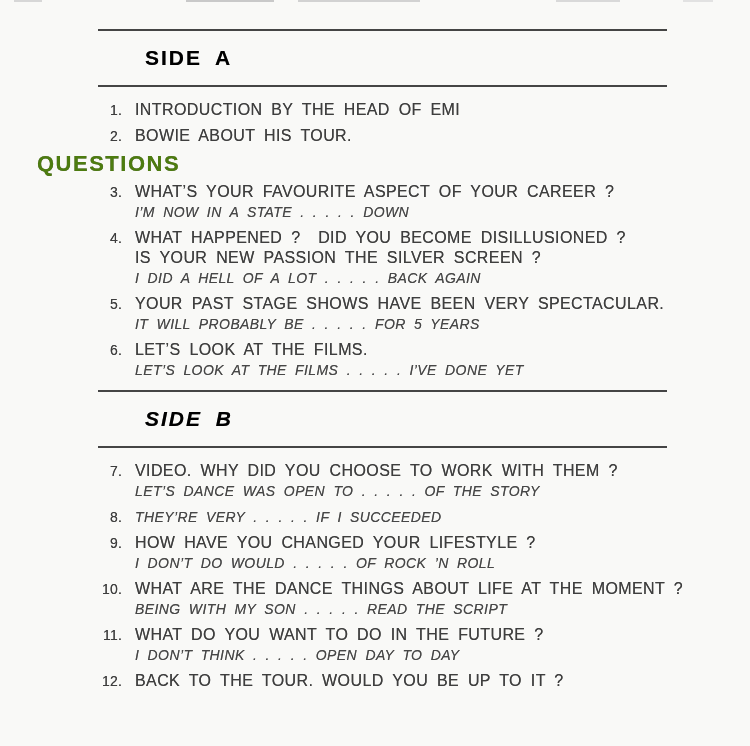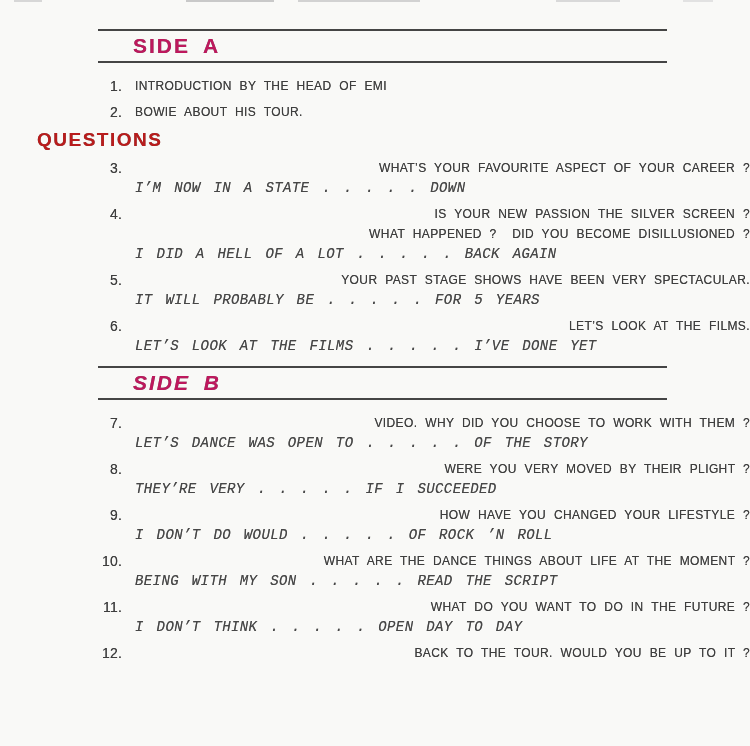--- a/index.html
+++ b/index.html
@@ -23,27 +23,27 @@
     margin-left:98px;
     width:569px;
     border-top:2px solid #454545;
     border-bottom:2px solid #454545;
     padding:6px 0 6px 35px;
     box-sizing:border-box;
   }
   .rule-head.first{margin-top:29px;}
   .rule-head.second{margin-top:10px;font-style:italic;}
   .side-title{
-    margin:0;
+    margin:12px;
     font-size:21px;
     font-weight:bold;
     line-height:18px;
     letter-spacing:2px;
     word-spacing:6px;
-    color:#be185d;
+    color:#000000;
     text-shadow:0 0 .5px rgba(40,40,40,.65);
   }
   .items{
     margin:13px 0 0 98px;
     padding:0;
     list-style:none;
   }
   .item{
     display:flex;
     margin:0 0 6px 0;
@@ -53,46 +53,44 @@
     width:24px;
     text-align:right;
     margin-right:13px;
     font-size:14px;
     line-height:20px;
     letter-spacing:.2px;
     text-shadow:0 0 .4px rgba(55,55,55,.75);
   }
   .text{flex:1;min-width:0;}
   .q{
-    font-size:12px;
+    font-size:16px;
     line-height:20px;
     letter-spacing:.4px;
     word-spacing:4px;
     white-space:pre-wrap;
     text-shadow:0 0 .4px rgba(55,55,55,.75);
-    text-align:right;
   }
   .a{
     font-size:14px;
     line-height:20px;
     font-style:italic;
     letter-spacing:.4px;
     word-spacing:4px;
     white-space:pre-wrap;
     color:#474747;
     text-shadow:0 0 .4px rgba(65,65,65,.7);
-    font-family:Liberation Mono, monospace;
   }
   .questions-title{
     margin:2px 0 6px 37px;
-    font-size:19px;
+    font-size:22px;
     font-weight:bold;
     line-height:24px;
     letter-spacing:1.5px;
-    color:#b91c1c;
+    color:#4d7c0f;
     text-shadow:0 0 .5px rgba(40,40,40,.65);
   }
 </style>
 </head>
 <body>
 
 <div class="page">
 
   <div class="artifact a1"></div>
   <div class="artifact a2"></div>
@@ -122,22 +120,22 @@
       <li class="item">
         <span class="num">3.</span>
         <span class="text">
           <div class="q">WHAT’S YOUR FAVOURITE ASPECT OF YOUR CAREER ?</div>
           <div class="a">I’M NOW IN A STATE . . . . . DOWN</div>
         </span>
       </li>
       <li class="item">
         <span class="num">4.</span>
         <span class="text">
+          <div class="q">WHAT HAPPENED ?  DID YOU BECOME DISILLUSIONED ?</div>
           <div class="q">IS YOUR NEW PASSION THE SILVER SCREEN ?</div>
-          <div class="q">WHAT HAPPENED ?  DID YOU BECOME DISILLUSIONED ?</div>
           <div class="a">I DID A HELL OF A LOT . . . . . BACK AGAIN</div>
         </span>
       </li>
       <li class="item">
         <span class="num">5.</span>
         <span class="text">
           <div class="q">YOUR PAST STAGE SHOWS HAVE BEEN VERY SPECTACULAR.</div>
           <div class="a">IT WILL PROBABLY BE . . . . . FOR 5 YEARS</div>
         </span>
       </li>
@@ -160,21 +158,20 @@
       <li class="item">
         <span class="num">7.</span>
         <span class="text">
           <div class="q">VIDEO. WHY DID YOU CHOOSE TO WORK WITH THEM ?</div>
           <div class="a">LET’S DANCE WAS OPEN TO . . . . . OF THE STORY</div>
         </span>
       </li>
       <li class="item">
         <span class="num">8.</span>
         <span class="text">
-          <div class="q">WERE YOU VERY MOVED BY THEIR PLIGHT ?</div>
           <div class="a">THEY’RE VERY . . . . . IF I SUCCEEDED</div>
         </span>
       </li>
       <li class="item">
         <span class="num">9.</span>
         <span class="text">
           <div class="q">HOW HAVE YOU CHANGED YOUR LIFESTYLE ?</div>
           <div class="a">I DON’T DO WOULD . . . . . OF ROCK ’N ROLL</div>
         </span>
       </li>

